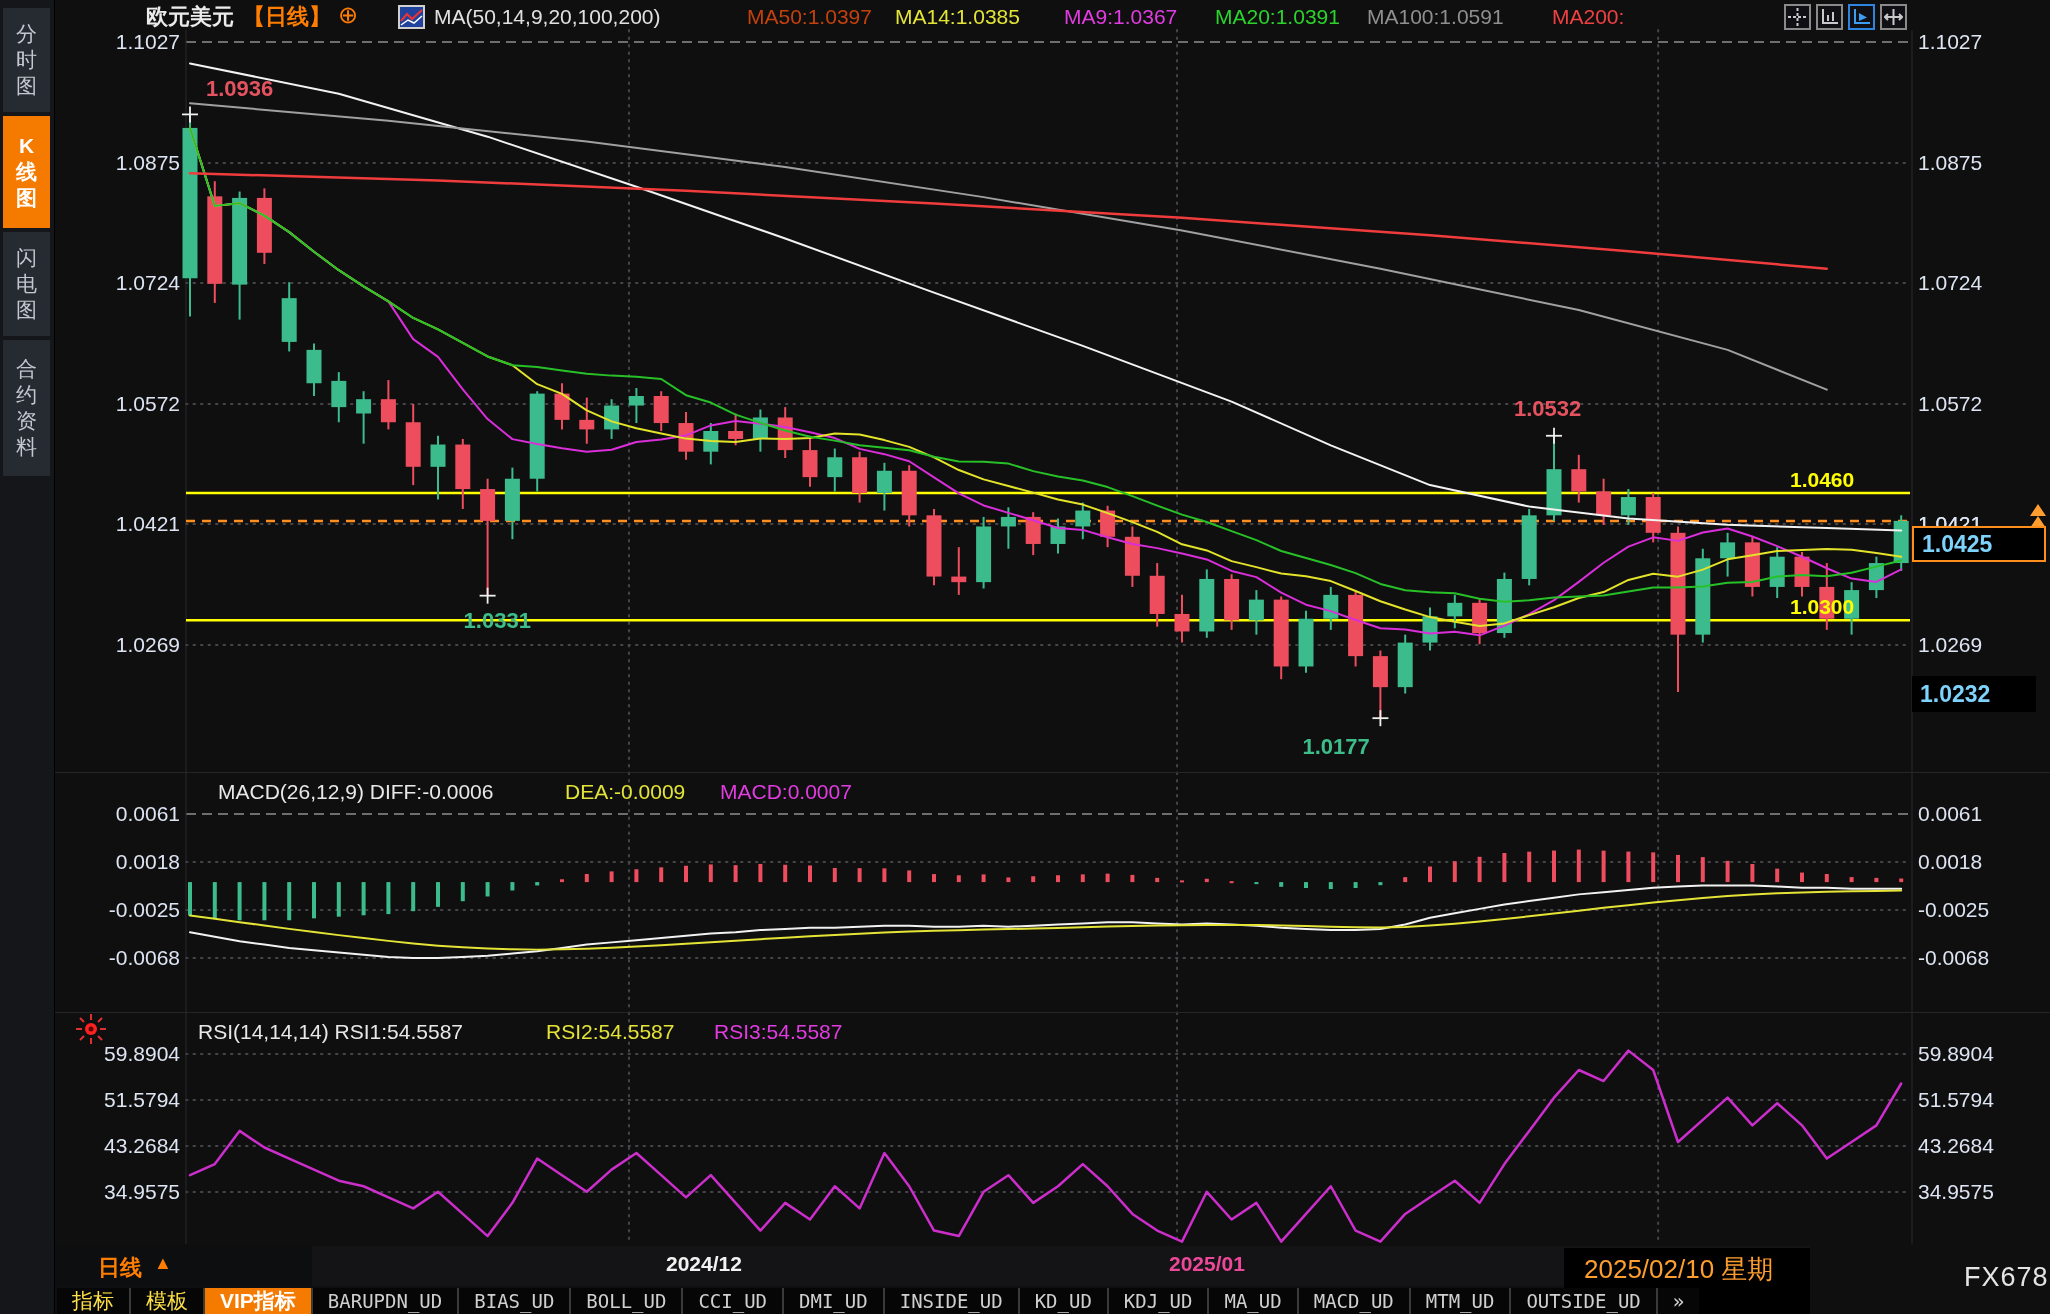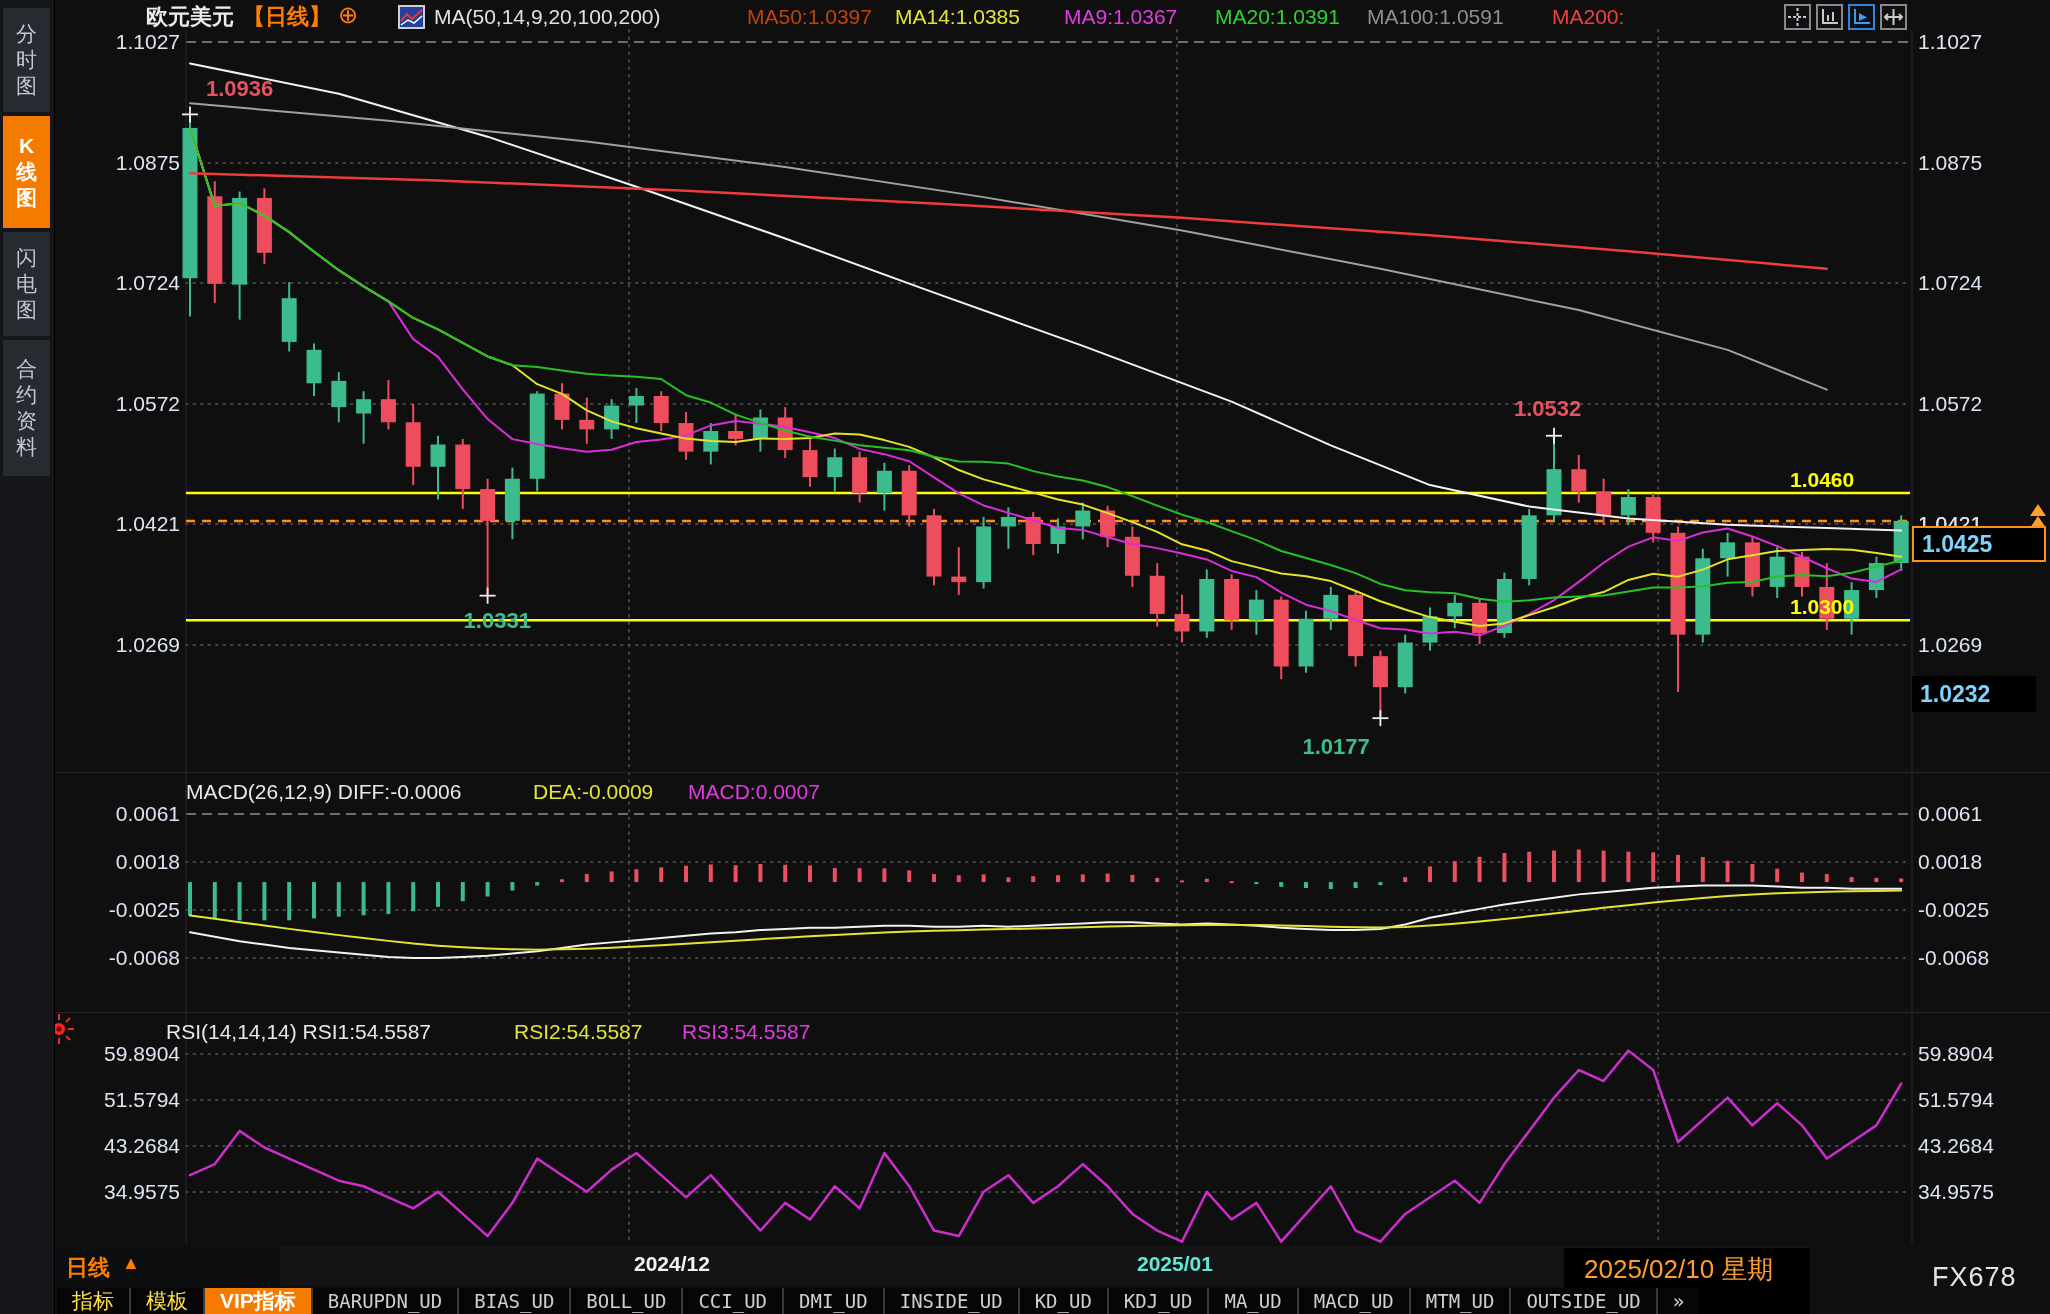--- a/index.html
+++ b/index.html
@@ -1,18 +1,18 @@
 <!DOCTYPE html>
 <html><head>
 <meta charset="utf-8">
 <style>
   html,body{margin:0;padding:0;}
   body{width:2050px;height:1314px;position:relative;background:#0f0f10;overflow:hidden;
        font-family:"Liberation Sans",sans-serif;}
-  .abs{position:absolute;}
+  .abs{position:absolute;padding-left:32px;}
   #chart-svg{position:absolute;left:0;top:0;z-index:1;}
   #label-layer{position:absolute;left:0;top:0;width:2050px;height:1082px;z-index:2;pointer-events:none;}
   .axis-label{position:absolute;height:24px;line-height:24px;font-size:21px;color:#dde4f2;}
   .hdr{position:absolute;top:4px;height:26px;line-height:26px;font-size:21px;white-space:nowrap;z-index:3;}
   .ann{position:absolute;font-size:22px;font-weight:bold;white-space:nowrap;z-index:2;}
   .sidebar{position:absolute;left:0;top:0;width:54px;height:1314px;background:#15161a;z-index:4;border-right:1px solid #000;}
   .side-item{position:absolute;left:3px;width:47px;background:#262a31;color:#c3c7cf;
              display:flex;flex-direction:column;align-items:center;justify-content:center;
              font-size:21px;cursor:pointer;}
   .side-item div{height:26px;line-height:26px;}
@@ -439,21 +439,21 @@
 <span class="abs" style="left:514px;top:1020px;font-size:21px;color:#e4e436;z-index:2;">RSI2:54.5587</span>
 <span class="abs" style="left:682px;top:1020px;font-size:21px;color:#e03ce0;z-index:2;">RSI3:54.5587</span>
 
 <div class="sep-h" style="top:772px;"></div>
 <div class="sep-h" style="top:1012px;"></div>
 <div class="bottom-row">
   <div class="abs" style="left:0;top:0;width:226px;height:40px;background:#0d0e10;"></div>
   <span class="abs" style="left:12px;top:7px;color:#ff7d00;font-weight:bold;font-size:22px;">日线</span>
   <span class="abs" style="left:68px;top:7px;color:#ff7d00;font-size:18px;">▲</span>
   <span class="abs" style="left:580px;top:6px;color:#f2f2f2;font-weight:bold;font-size:21px;">2024/12</span>
-  <span class="abs" style="left:1083px;top:6px;color:#5eead4;font-weight:bold;font-size:21px;">2025/01</span>
+  <span class="abs" style="left:1083px;top:6px;color:#ec4899;font-weight:bold;font-size:21px;">2025/01</span>
   <span class="abs" style="left:1510px;top:2px;background:#000;color:#ff9e2e;font-weight:normal;font-size:26px;padding:4px 20px;">2025/02/10 星期一</span>
   <span class="abs" style="left:1878px;top:16px;color:#e4e4e4;font-size:27px;letter-spacing:1px;">FX678</span>
 </div>
 <div class="tab-bar" id="tab-bar">
     <div class="tab cn">指标</div>
     <div class="tab cn">模板</div>
     <div class="tab cn active">VIP指标</div>
     <div class="tab mono">BARUPDN_UD</div>
     <div class="tab mono">BIAS_UD</div>
     <div class="tab mono">BOLL_UD</div>

